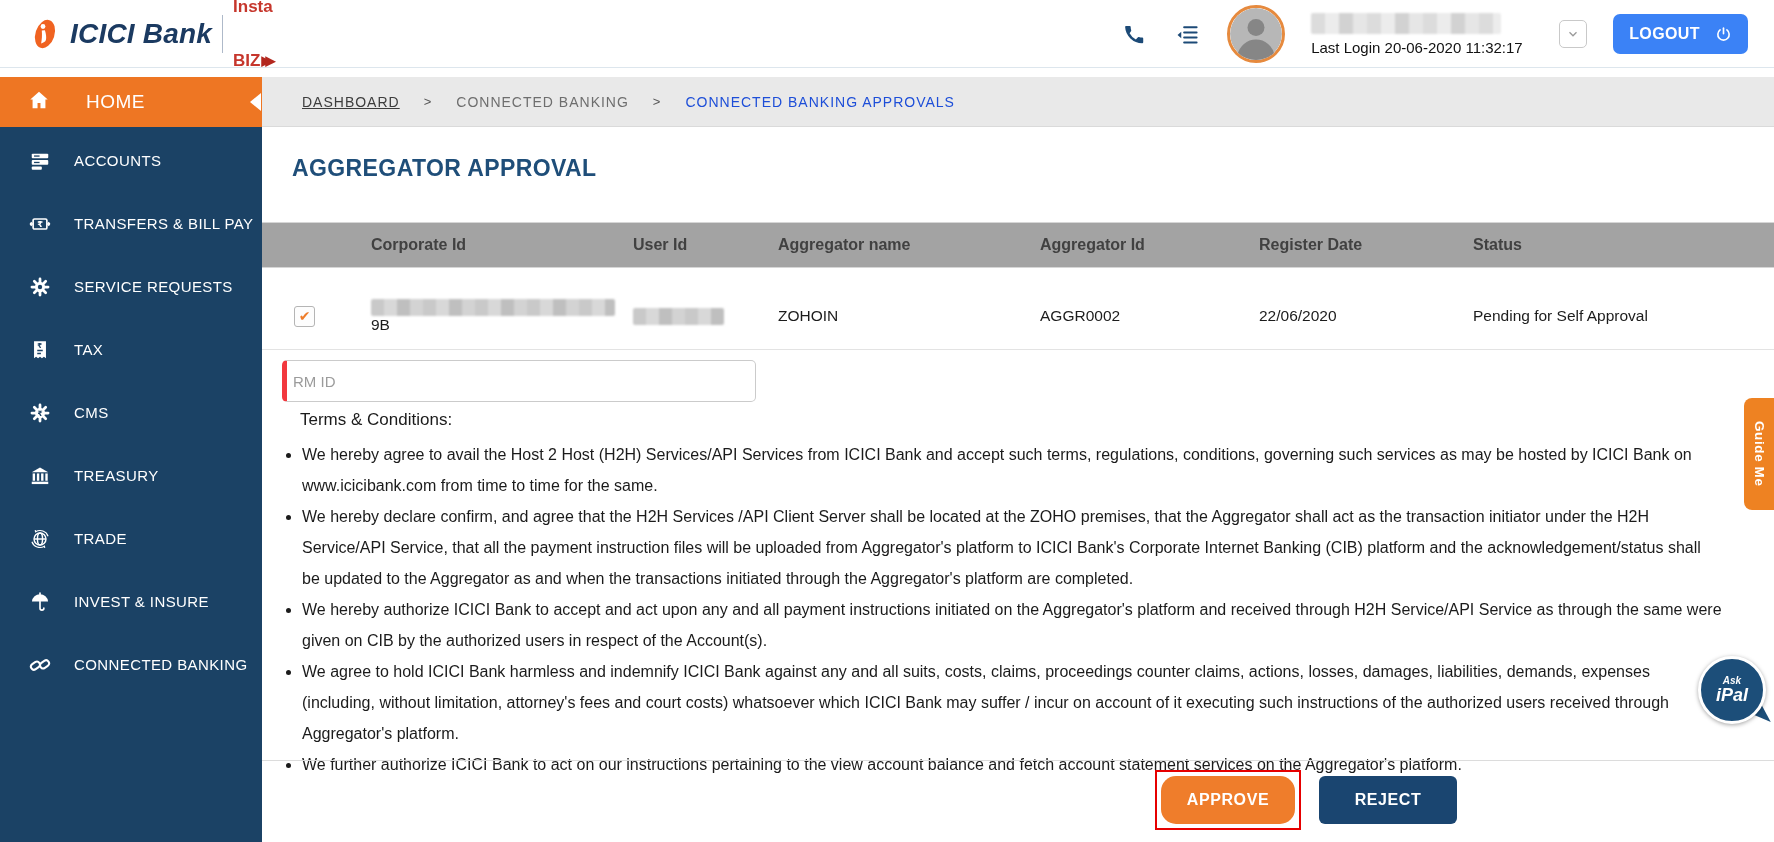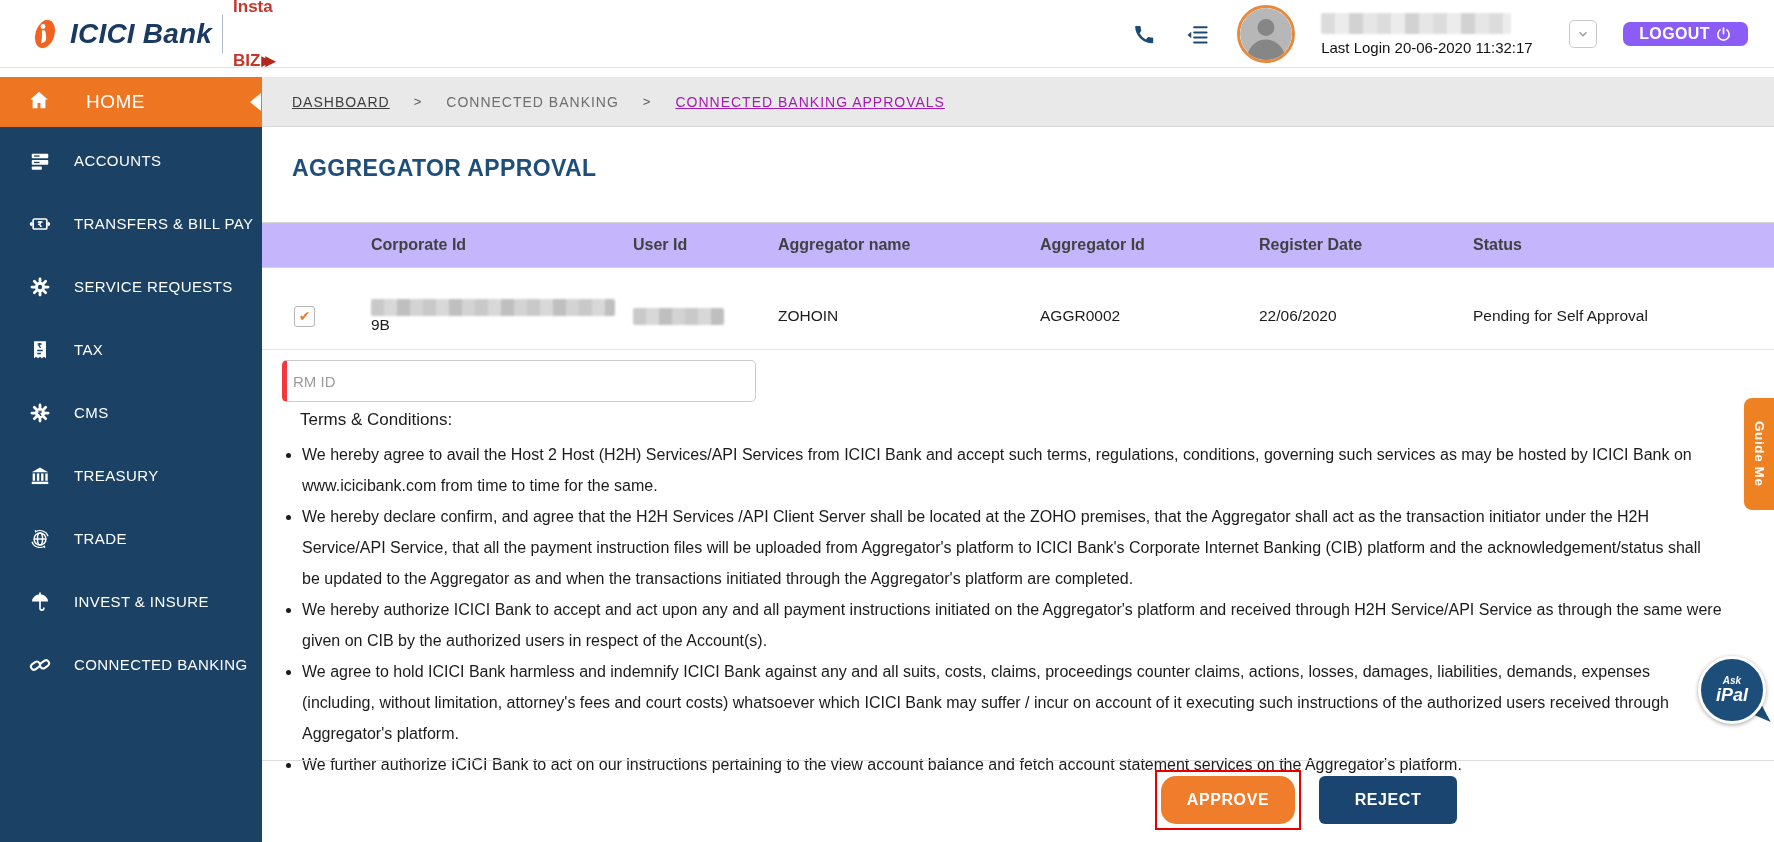--- a/index.html
+++ b/index.html
@@ -19,51 +19,51 @@
   .top-right{position:absolute;right:26px;top:0;height:68px;display:flex;align-items:center;gap:26px;}
   .icon-btn{background:none;border:none;padding:2px;cursor:pointer;display:flex;}
   .avatar{width:58px;height:58px;border-radius:50%;border:3px solid #e68a3e;overflow:hidden;flex:0 0 auto;}
   .id-block{display:flex;flex-direction:column;gap:5px;min-width:222px;}
   .px{background:repeating-linear-gradient(90deg,#c9c9c9 0 13px,#d8d8d8 13px 26px,#bfbfbf 26px 39px,#d3d3d3 39px 52px);
     filter:blur(1.3px);border-radius:2px;display:inline-block;vertical-align:middle;}
   .px.light{background:repeating-linear-gradient(90deg,#dcdcdc 0 14px,#ececec 14px 28px,#d2d2d2 28px 42px,#e6e6e6 42px 56px);}
   .lastlogin{font-size:15px;color:#111;}
   .dd-btn{width:28px;height:28px;border:1px solid #c9c9c9;border-radius:5px;background:#fff;
     display:flex;align-items:center;justify-content:center;cursor:pointer;}
-  .logout-btn{height:24px;padding:0 16px;background:#8b5cf6;color:#fff;border:none;border-radius:7px;
-    font-weight:700;font-size:16px;letter-spacing:.4px;display:flex;align-items:center;gap:5px;cursor:pointer;
+  .logout-btn{height:40px;padding:0 16px;background:#3b82f6;color:#fff;border:none;border-radius:7px;
+    font-weight:700;font-size:16px;letter-spacing:.4px;display:flex;align-items:center;gap:15px;cursor:pointer;
     font-family:"Liberation Sans",sans-serif;}
 
   
   .home-item{position:absolute;left:0;top:77px;width:262px;height:50px;background:#ee7623;color:#fff;
     display:flex;align-items:center;cursor:pointer;}
   .home-item .s-icon{margin-left:28px;}
   .home-item .s-label{margin-left:36px;font-size:19px;letter-spacing:.5px;}
   .home-notch{position:absolute;left:250px;top:93px;width:0;height:0;
     border-top:9px solid transparent;border-bottom:9px solid transparent;border-right:11px solid #fff;}
   .breadcrumb{position:absolute;left:262px;top:77px;width:1512px;height:50px;background:#e9e9e9;
-    border-bottom:1px solid #dadada;display:flex;align-items:center;padding-left:30px;gap:24px;
+    border-bottom:1px solid #dadada;display:flex;align-items:center;padding-left:40px;gap:24px;
     font-size:14px;letter-spacing:1px;}
   .bc-link{color:#3d3d3d;text-decoration:underline;cursor:pointer;}
   .bc-mid{color:#6e6e6e;cursor:pointer;text-decoration:none;}
   .bc-sep{color:#555;font-size:13px;}
-  .bc-active{color:#a21caf;text-decoration:underline;cursor:pointer;}
+  .bc-active{color:#1d4ed8;cursor:pointer;}
 
   
   .sidebar{position:absolute;left:0;top:127px;width:262px;height:715px;background:#1b4265;padding-top:2px;}
   .side-item{height:63px;display:flex;align-items:center;color:#fff;cursor:pointer;}
   .side-item .s-icon{margin-left:28px;width:24px;display:flex;justify-content:center;}
   .side-item .s-label{margin-left:22px;font-size:15px;letter-spacing:.4px;}
 
   
   .content{position:absolute;left:262px;top:127px;width:1512px;height:715px;background:#fff;}
   .page-title{position:absolute;left:30px;top:28px;font-size:23px;font-weight:700;color:#1f4e79;letter-spacing:.4px;}
 
   .grid-cols{display:grid;grid-template-columns:109px 262px 145px 262px 219px 214px 1fr;align-items:center;}
-  .tbl-head{position:absolute;left:0;top:95px;width:1512px;height:46px;background:#c4b5fd;
+  .tbl-head{position:absolute;left:0;top:95px;width:1512px;height:46px;background:#a3a3a3;
     border-top:1px solid #d6d6d6;border-bottom:1px solid #d6d6d6;}
   .tbl-head .hcell{font-size:16px;font-weight:700;color:#414141;}
   .tbl-row{position:absolute;left:0;top:163px;width:1512px;height:52px;}
   .tbl-row .cell{font-size:15.5px;color:#1c1c1c;}
   .chk{width:21px;height:21px;border:1px solid #b5b5b5;border-radius:3px;background:#fdfdfd;margin-left:32px;
     display:flex;align-items:center;justify-content:center;color:#ee7d2b;font-size:14px;cursor:pointer;
     font-family:"DejaVu Sans",sans-serif;}
   .row-line{position:absolute;left:0;top:222px;width:1512px;height:1px;background:#e3e3e3;}
 
   .rm-wrap{position:absolute;left:20px;top:233px;width:474px;height:42px;}

